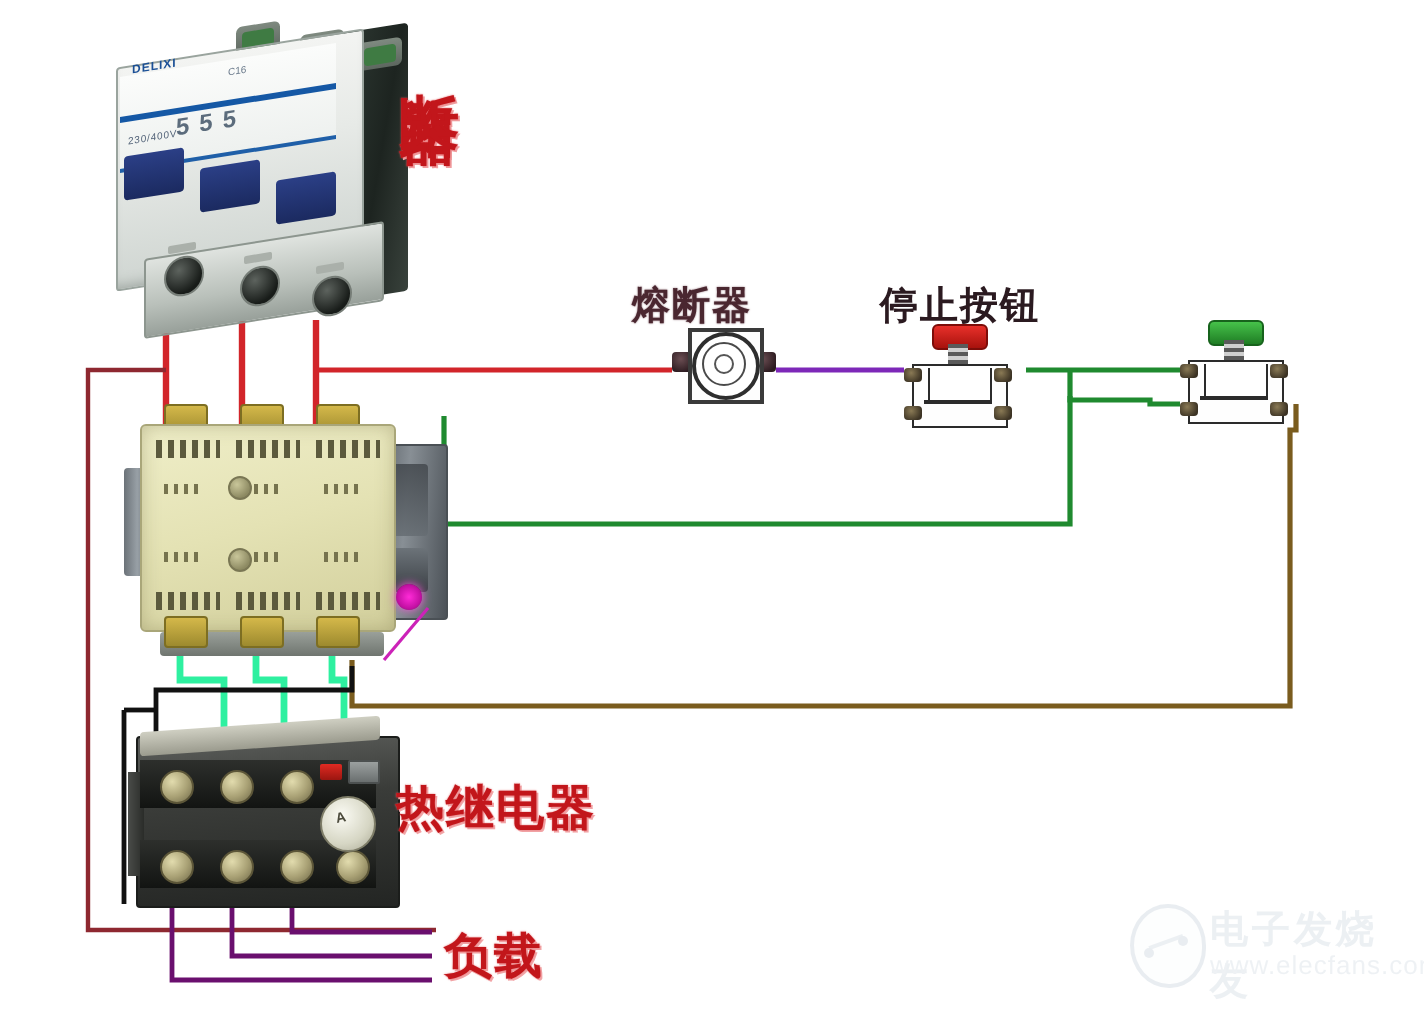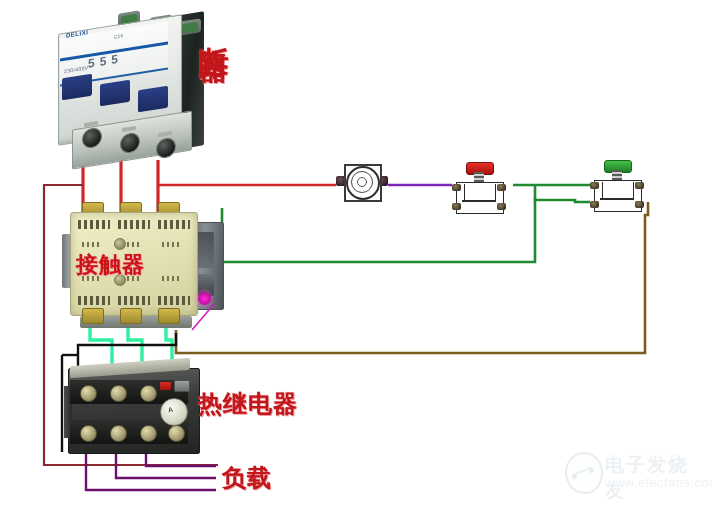--- a/index.html
+++ b/index.html
@@ -307,21 +307,20 @@
     <div class="ct-dots cd5"></div>
     <div class="ct-dots cd6"></div>
     <div class="ct-screwbig cs1"></div>
     <div class="ct-screwbig cs2"></div>
     <div class="ct-foot"></div>
     <div class="ct-term ct-termbot ctt1"></div>
     <div class="ct-term ct-termbot ctt2"></div>
     <div class="ct-term ct-termbot ctt3"></div>
     <div class="ct-nodot"></div>
   </div>
-  <div class="label lbl-contactor">接触器</div>
 
   <svg style="position:absolute;left:180px;top:300px;width:60px;height:40px;" viewBox="0 0 60 40">
     <path d="M34,4 L12,30" stroke="#cc22b8" stroke-width="1.6" fill="none"></path>
   </svg>
 
   <div class="thermal">
     <div class="th-body"></div>
     <div class="th-top"></div>
     <div class="th-bracket"></div>
     <div class="th-termrow th-tr1"></div>
@@ -343,32 +342,34 @@
   <div class="label lbl-load">负载</div>
 
   <div class="fuse">
     <div class="fs-capL"></div>
     <div class="fs-capR"></div>
     <div class="fs-box"></div>
     <div class="fs-c1"></div>
     <div class="fs-c2"></div>
     <div class="fs-c3"></div>
   </div>
+  <div class="label lbl-fuse">熔断器</div>
 
   <div class="pbtn" style="left:452px;top:162px;">
     <div class="pb-cap red"></div>
     <div class="pb-stem"></div>
     <div class="pb-box"></div>
     <div class="pb-inner"></div>
     <div class="pb-bar"></div>
     <div class="pb-term pbt-tl"></div>
     <div class="pb-term pbt-tr"></div>
     <div class="pb-term pbt-bl"></div>
     <div class="pb-term pbt-br"></div>
   </div>
+  <div class="label lbl-stop">停止按钮</div>
 
   <div class="pbtn" style="left:590px;top:160px;">
     <div class="pb-cap green"></div>
     <div class="pb-stem"></div>
     <div class="pb-box"></div>
     <div class="pb-inner"></div>
     <div class="pb-bar"></div>
     <div class="pb-term pbt-tl"></div>
     <div class="pb-term pbt-tr"></div>
     <div class="pb-term pbt-bl"></div>

